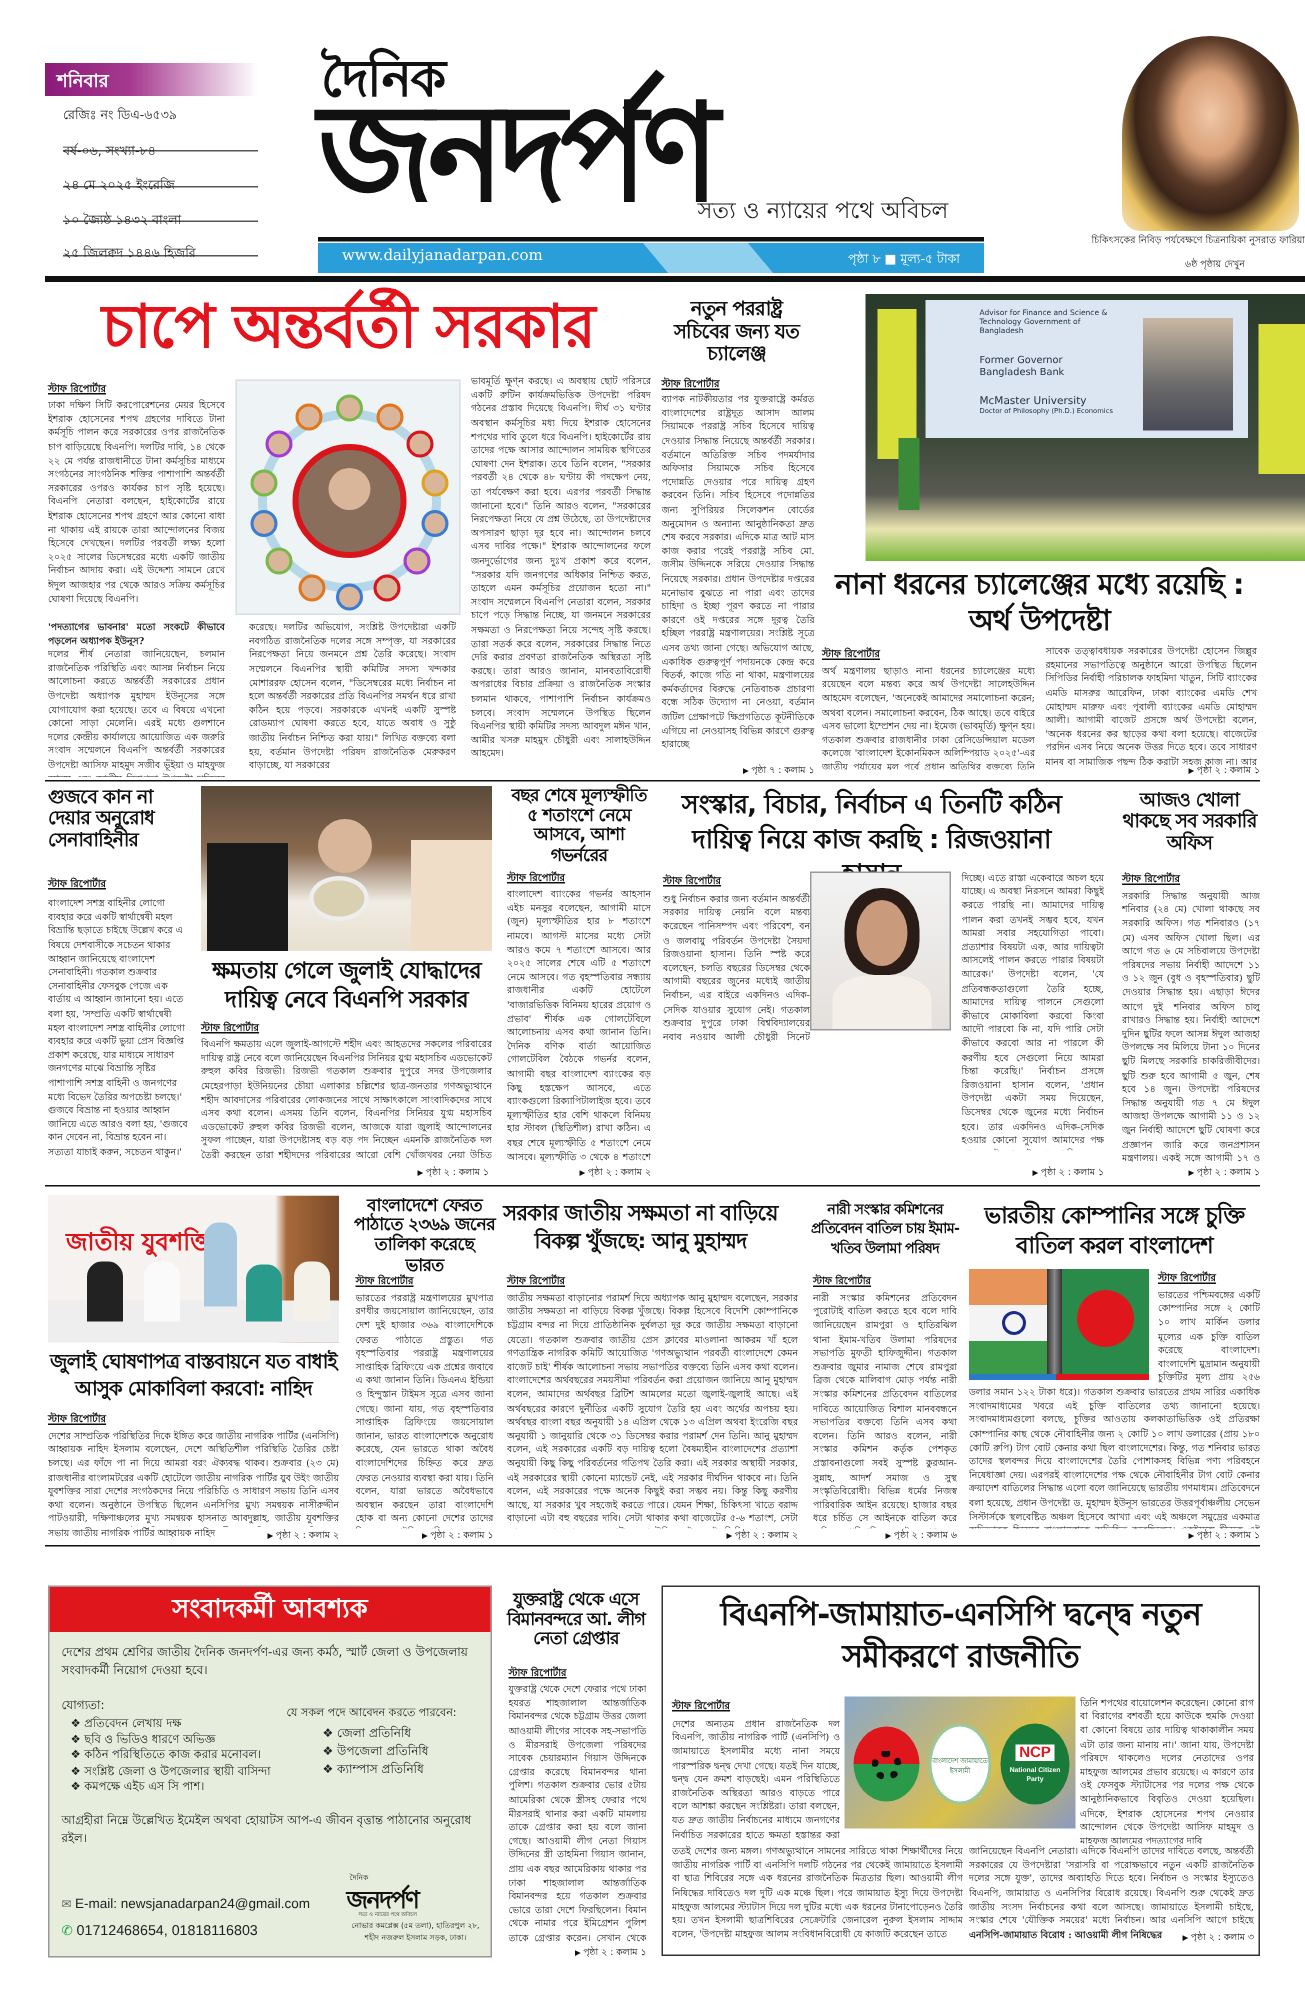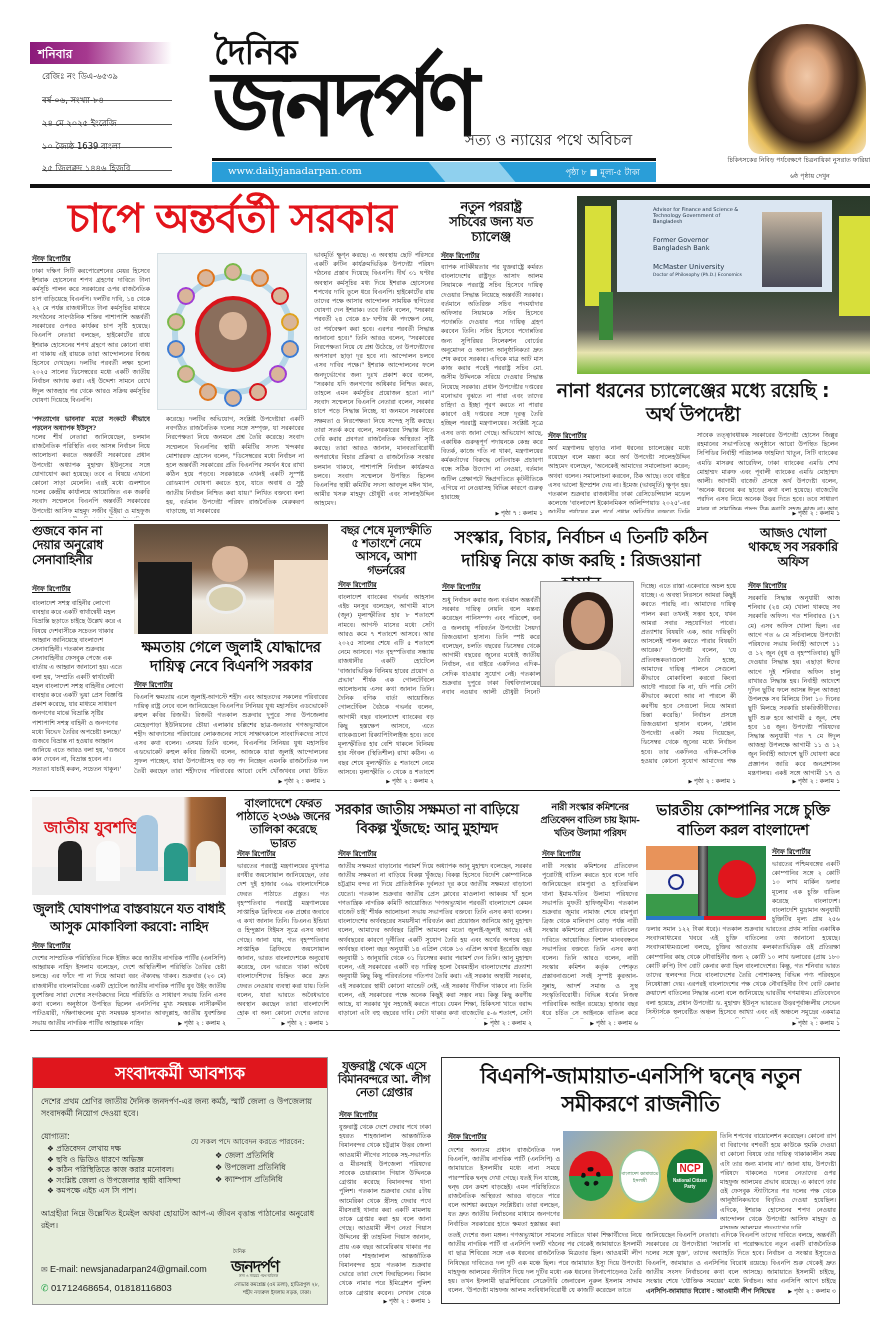--- a/index.html
+++ b/index.html
@@ -30,21 +30,21 @@
   .celebrity-jump { left: 790px; top: 171px; font-size: 6.3px; color: #222; }
   .thick-rule { left: 30px; top: 184px; width: 840px; height: 4px; background: #111; }
 </style>
 </head>
 <body>
 
 <div class="abs day-badge">শনিবার</div>
 <div class="abs meta-line" style="top:70px;">রেজিঃ নং ডিএ-৬৫৩৯</div>
 <div class="abs meta-line" style="top:94px;">বর্ষ-০৬, সংখ্যা-৮৪</div>
 <div class="abs meta-line" style="top:117px;">২৪ মে ২০২৫ ইংরেজি</div>
-<div class="abs meta-line" style="top:140px;">১০ জ্যৈষ্ঠ 1639 বাংলা</div>
+<div class="abs meta-line" style="top:140px;">১০ জ্যৈষ্ঠ ১৪৩২ বাংলা</div>
 <div class="abs meta-line" style="top:162px; border-bottom:none;">২৫ জিলক্বদ ১৪৪৬ হিজরি</div>
 
 <div class="abs logo-small">দৈনিক</div>
 <div class="abs logo-big">জনদর্পণ</div>
 <div class="abs tagline">সত্য ও ন্যায়ের পথে অবিচল</div>
 <div class="abs rule" style="left:212px; top:158px; width:444px; height:3px;"></div>
 <div class="abs web-bar">
   <div class="light"></div>
   <span class="url">www.dailyjanadarpan.com</span>
   <span class="price">পৃষ্ঠা ৮ ■ মূল্য-৫ টাকা</span>

